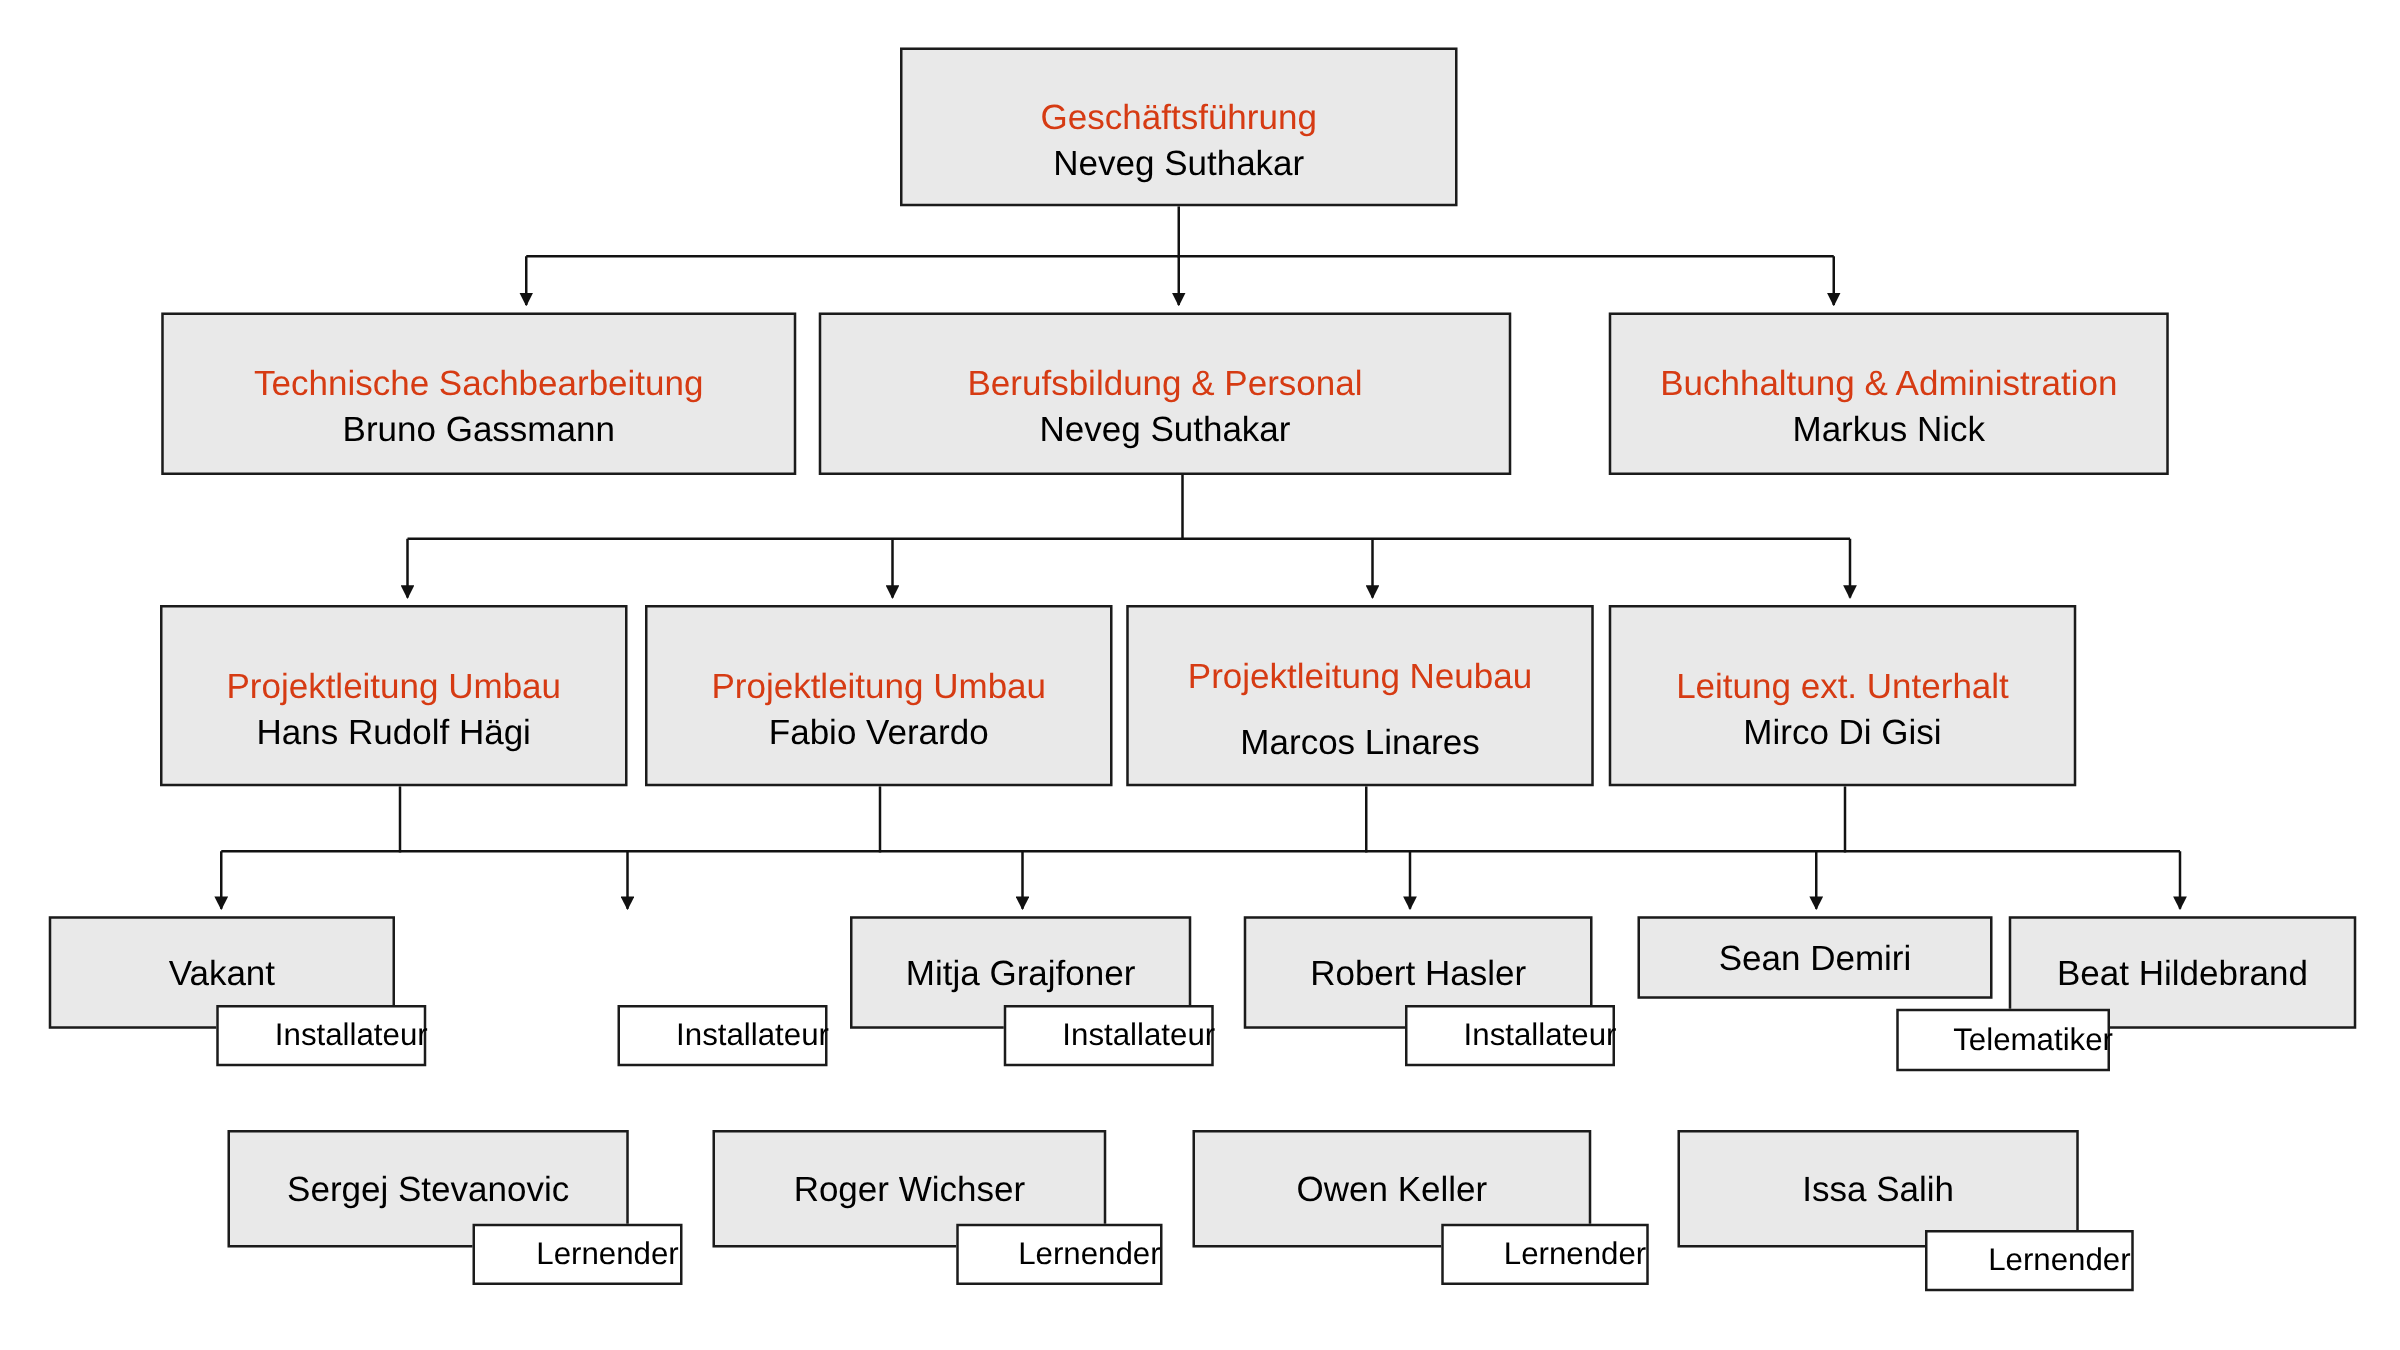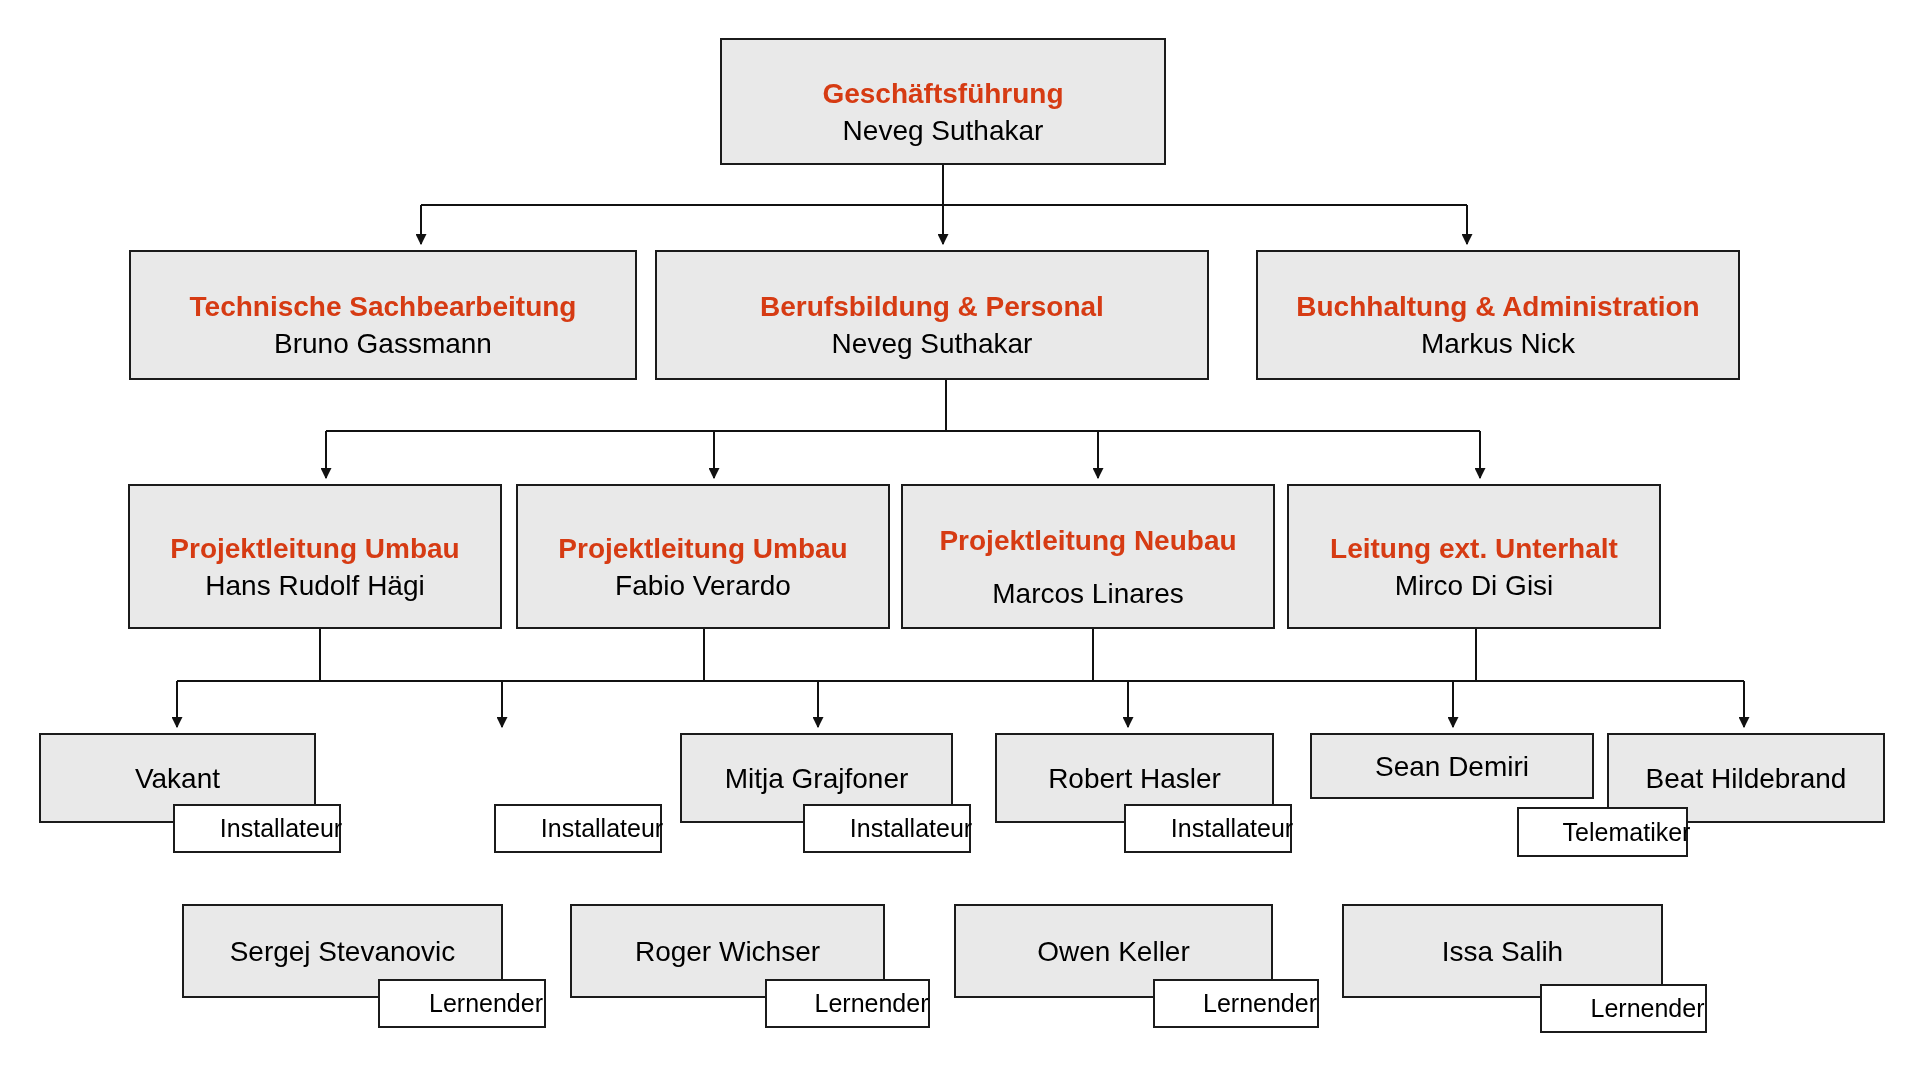--- a/index.html
+++ b/index.html
@@ -32,21 +32,21 @@
     border: 2px solid var(--box-border);
     display: flex;
     flex-direction: column;
     align-items: center;
     justify-content: center;
     text-align: center;
     box-sizing: border-box;
   }
   .box .title {
     color: var(--accent-red);
-    font-weight: bold;
+    font-weight: normal;
     font-size: 28px;
     line-height: 37px;
     white-space: nowrap;
     margin-top: 20px;
   }
   .box .name {
     color: var(--text-black);
     font-size: 28px;
     line-height: 37px;
     white-space: nowrap;
@@ -117,21 +117,21 @@
   </div>
 
   <div class="box" style="left:129px; top:250px; width:508px; height:130px;">
     <span class="title">Technische Sachbearbeitung</span>
     <span class="name">Bruno Gassmann</span>
   </div>
   <div class="box" style="left:655px; top:250px; width:554px; height:130px;">
     <span class="title">Berufsbildung &amp; Personal</span>
     <span class="name">Neveg Suthakar</span>
   </div>
-  <div class="box" style="left:1256px; top:250px; width:484px; height:130px;">
+  <div class="box" style="left:1287px; top:250px; width:448px; height:130px;">
     <span class="title">Buchhaltung &amp; Administration</span>
     <span class="name">Markus Nick</span>
   </div>
 
   <div class="box" style="left:128px; top:484px; width:374px; height:145px;">
     <span class="title">Projektleitung Umbau</span>
     <span class="name">Hans Rudolf Hägi</span>
   </div>
   <div class="box" style="left:516px; top:484px; width:374px; height:145px;">
     <span class="title">Projektleitung Umbau</span>

